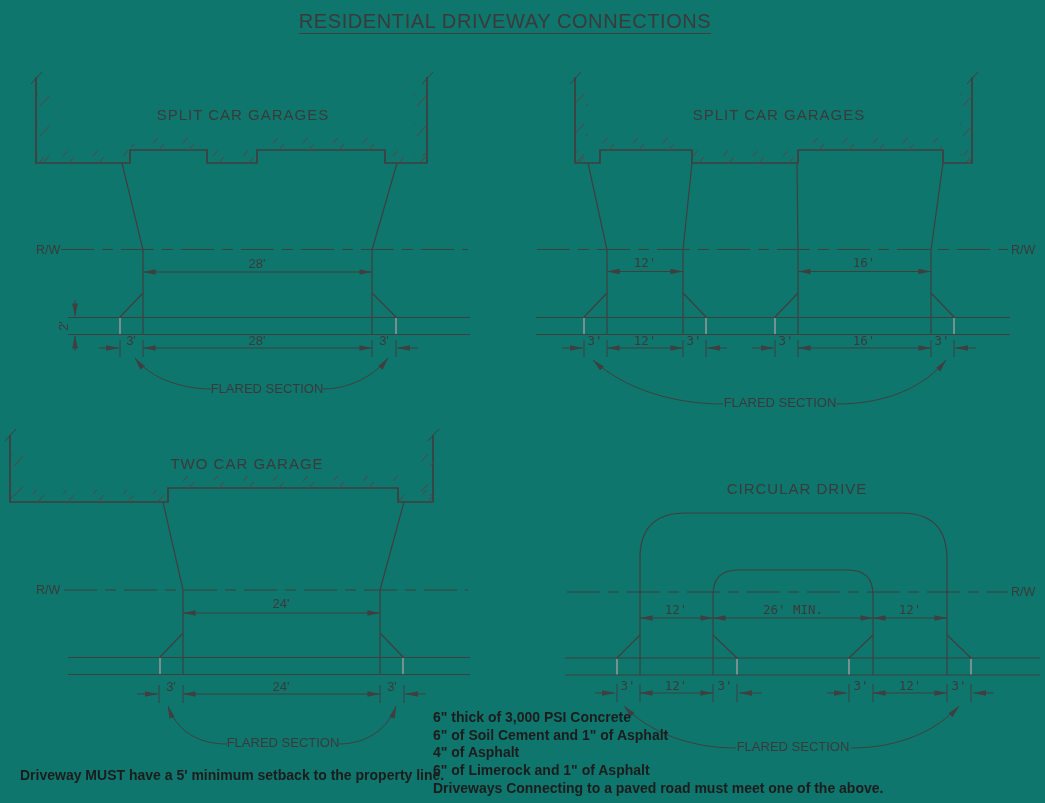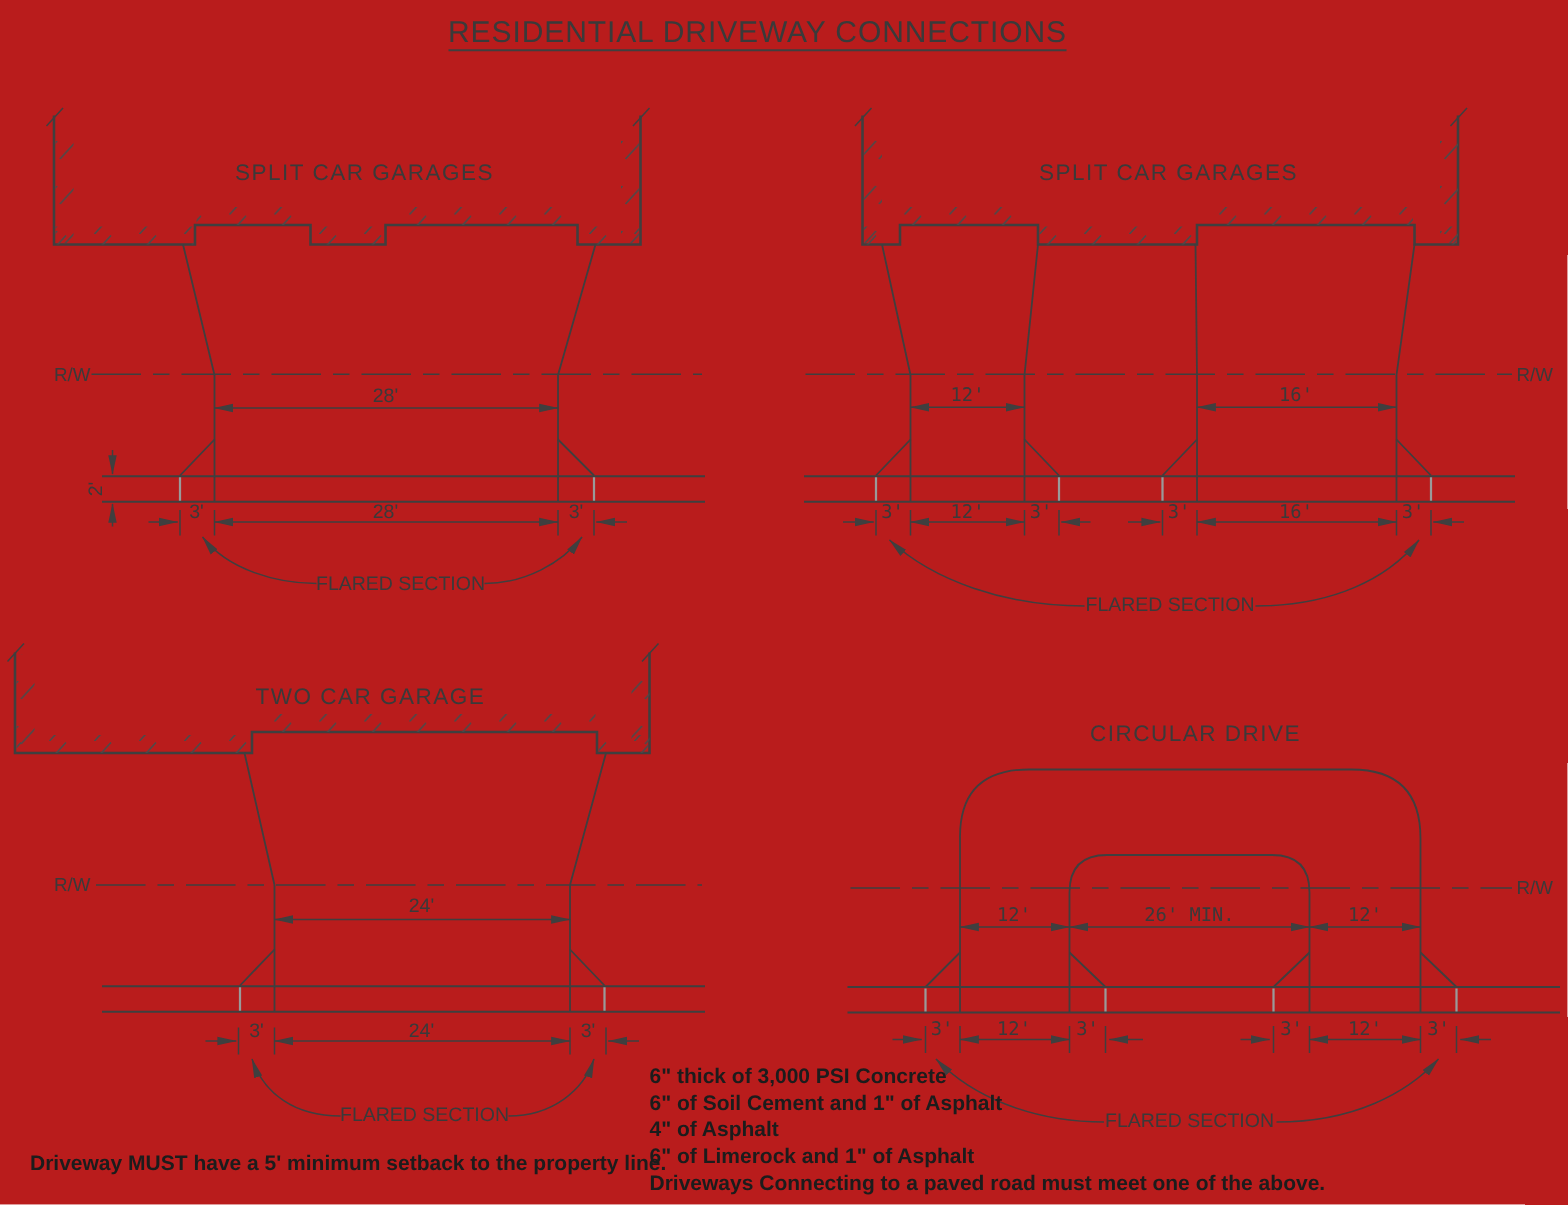--- a/index.html
+++ b/index.html
@@ -1,16 +1,16 @@
 <!DOCTYPE html>
 <html><head>
 <meta charset="utf-8">
 <style>
   html,body{margin:0;padding:0;background:#ffffff;}
-  #stage{width:1045px;height:803px;position:relative;background:#b91c1c;}
+  #stage{width:1045px;height:803px;position:relative;background:#0f766e;}
   svg{display:block;}
   svg text{fill:#3a3a3a;font-family:"Liberation Sans",sans-serif;}
   .wall{fill:none;stroke:#3f3f3f;stroke-width:1.7;stroke-linejoin:miter;}
   .thin{fill:none;stroke:#3f3f3f;stroke-width:1;}
   .med{fill:none;stroke:#3f3f3f;stroke-width:1.2;}
   .rwline{fill:none;stroke:#3f3f3f;stroke-width:1.1;stroke-dasharray:33 8 11 8;}
   .gtick{stroke:#9a9a9a;stroke-width:1.5;}
   .dim{font-size:13px;}
   .dimc{font-size:12.5px;font-family:"DejaVu Sans Mono",monospace;}
   .cap{font-size:15px;letter-spacing:1px;}

